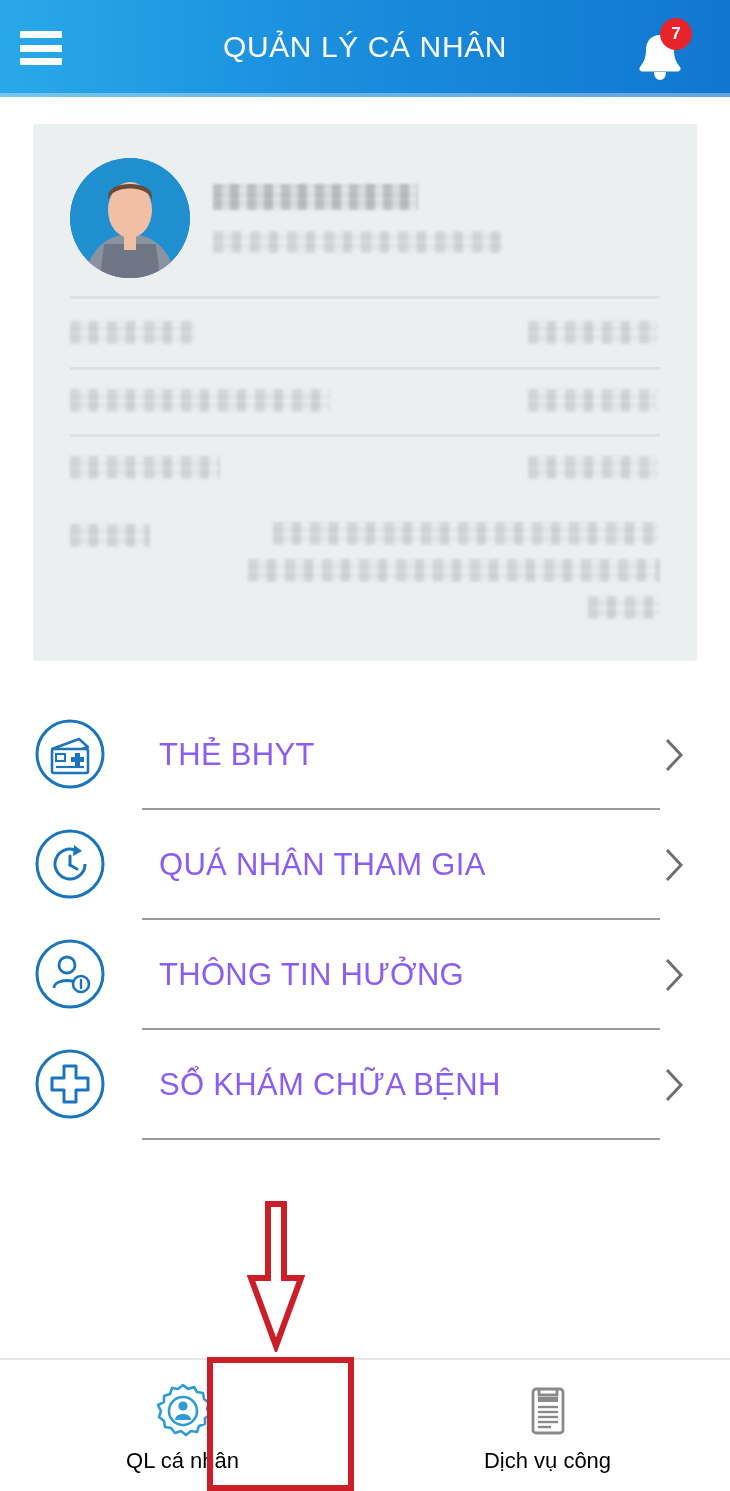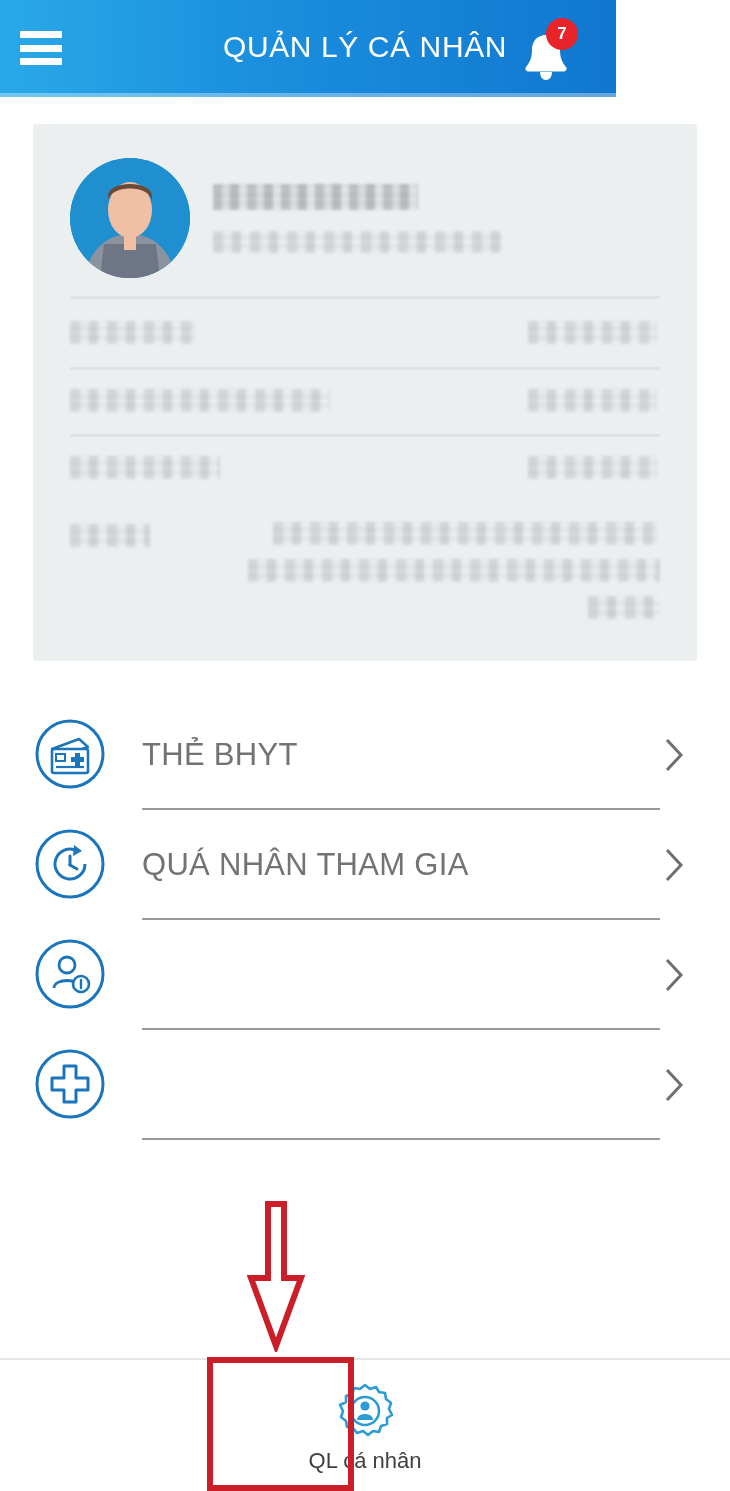--- a/index.html
+++ b/index.html
@@ -16,21 +16,21 @@
     position: relative;
     width: 730px;
     height: 1491px;
     background: #ffffff;
   }
 
   
   .header {
     position: absolute;
     top: 0; left: 0;
-    width: 616px;
+    width: 730px;
     height: 97px;
     background: linear-gradient(to right, #29A9E9 0%, #1B8FDE 42%, #1077CF 100%);
     display: flex;
     align-items: center;
   }
   .header-bottom-line {
     position: absolute;
     left: 0; top: 93px;
     width: 730px; height: 4px;
     background: rgba(255,255,255,0.35);
@@ -166,26 +166,26 @@
   }
   .menu-icon {
     position: absolute;
     left: 33px;
     top: 17px;
     width: 74px;
     height: 74px;
   }
   .menu-label {
     position: absolute;
-    left: 142px;
+    left: 159px;
     top: 0;
     height: 110px;
     line-height: 110px;
     font-size: 31px;
-    color: #737373;
+    color: #8b5cf6;
     letter-spacing: 0.3px;
     white-space: nowrap;
   }
   .menu-chevron {
     position: absolute;
     right: 46px;
     top: 38px;
     width: 20px;
     height: 34px;
   }
@@ -225,21 +225,21 @@
     flex-direction: column;
     align-items: center;
     justify-content: center;
     cursor: pointer;
     padding-top: 6px;
   }
   .nav-icon { width: 56px; height: 56px; display: block; }
   .nav-label {
     margin-top: 9px;
     font-size: 22px;
-    color: #404040;
+    color: #000000;
     white-space: nowrap;
   }
 
   .red-highlight {
     position: absolute;
     left: 207px;
     top: 1357px;
     width: 147px;
     height: 134px;
     border: 6px solid #CC1E28;
@@ -341,31 +341,33 @@
     </div>
 
     <div class="menu-row">
       <svg class="menu-icon" viewBox="0 0 74 74">
         <circle cx="37" cy="37" r="33" fill="none" stroke="#1B75BC" stroke-width="3"></circle>
         <circle cx="34" cy="28" r="8" fill="none" stroke="#1B75BC" stroke-width="2.8"></circle>
         <path d="M21 51 C21 41 47 41 47 51" fill="none" stroke="#1B75BC" stroke-width="2.8"></path>
         <circle cx="48" cy="47" r="8" fill="#ffffff" stroke="#1B75BC" stroke-width="2.6"></circle>
         <line x1="48" y1="43" x2="48" y2="51" stroke="#1B75BC" stroke-width="2.4" stroke-linecap="round"></line>
       </svg>
+      <div class="menu-label">THÔNG TIN HƯỞNG</div>
       <svg class="menu-chevron" viewBox="0 0 20 34">
         <polyline points="3,2 17,17 3,32" fill="none" stroke="#6F6F6F" stroke-width="3"></polyline>
       </svg>
       <div class="menu-divider"></div>
     </div>
 
     <div class="menu-row">
       <svg class="menu-icon" viewBox="0 0 74 74">
         <circle cx="37" cy="37" r="33" fill="none" stroke="#1B75BC" stroke-width="3"></circle>
         <path d="M31 19 h12 v12 h12 v12 h-12 v12 h-12 v-12 h-12 v-12 h12 z" fill="none" stroke="#1B75BC" stroke-width="3" stroke-linejoin="round"></path>
       </svg>
+      <div class="menu-label">SỔ KHÁM CHỮA BỆNH</div>
       <svg class="menu-chevron" viewBox="0 0 20 34">
         <polyline points="3,2 17,17 3,32" fill="none" stroke="#6F6F6F" stroke-width="3"></polyline>
       </svg>
       <div class="menu-divider"></div>
     </div>
   </div>
 
   <svg class="red-arrow" viewBox="0 0 64 152">
     <path d="M24 4 L40 4 L40 78 L57 78 L32 146 L7 78 L24 78 Z" fill="#ffffff" stroke="#CC1E28" stroke-width="6" stroke-linejoin="miter"></path>
   </svg>
@@ -375,19 +377,32 @@
     <div class="nav-item">
       <svg class="nav-icon" viewBox="0 0 56 56">
         <path d="M28 2 L33 6 L39 4 L42 9 L48 10 L49 16 L54 20 L52 26 L55 32 L50 35 L50 41 L44 43 L42 49 L36 48 L31 52 L26 48 L20 50 L16 45 L10 44 L9 38 L4 34 L6 28 L3 22 L9 19 L9 13 L15 11 L17 5 L23 6 Z" fill="none" stroke="#2D9BD6" stroke-width="2.6" stroke-linejoin="round"></path>
         <circle cx="28" cy="28" r="14" fill="none" stroke="#2D9BD6" stroke-width="2.6"></circle>
         <circle cx="28" cy="23" r="4.6" fill="#2D9BD6"></circle>
         <path d="M20 37 C20 29 36 29 36 37 Z" fill="#2D9BD6"></path>
       </svg>
       <div class="nav-label">QL cá nhân</div>
     </div>
 
+    <div class="nav-item">
+      <svg class="nav-icon" viewBox="0 0 56 56">
+        <rect x="13" y="6" width="30" height="44" rx="3" fill="none" stroke="#8A8A8A" stroke-width="2.8"></rect>
+        <path d="M19 6 L19 12 L37 12 L37 6" fill="none" stroke="#8A8A8A" stroke-width="2.8"></path>
+        <rect x="18" y="14" width="20" height="5" fill="#8A8A8A"></rect>
+        <line x1="18" y1="24" x2="38" y2="24" stroke="#8A8A8A" stroke-width="2.4"></line>
+        <line x1="18" y1="29" x2="38" y2="29" stroke="#8A8A8A" stroke-width="2.4"></line>
+        <line x1="18" y1="34" x2="38" y2="34" stroke="#8A8A8A" stroke-width="2.4"></line>
+        <line x1="18" y1="39" x2="38" y2="39" stroke="#8A8A8A" stroke-width="2.4"></line>
+        <line x1="18" y1="44" x2="31" y2="44" stroke="#8A8A8A" stroke-width="2.4"></line>
+      </svg>
+      <div class="nav-label">Dịch vụ công</div>
+    </div>
 
 
   </div>
 
   <div class="red-highlight"></div>
 
 </div>
 
 </body></html>

